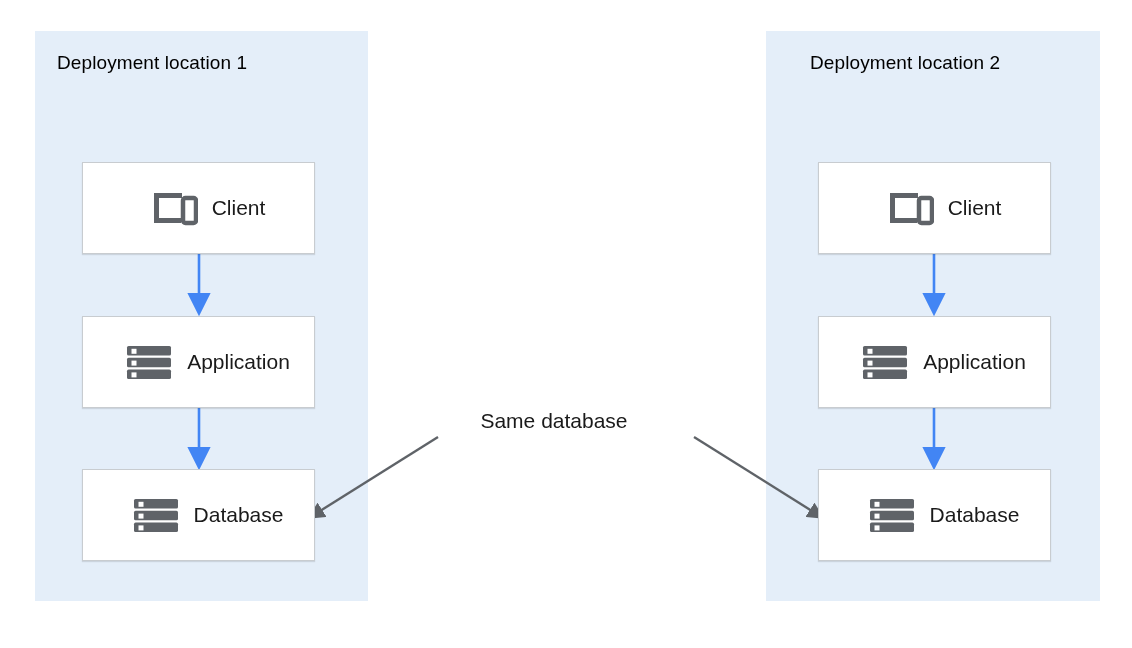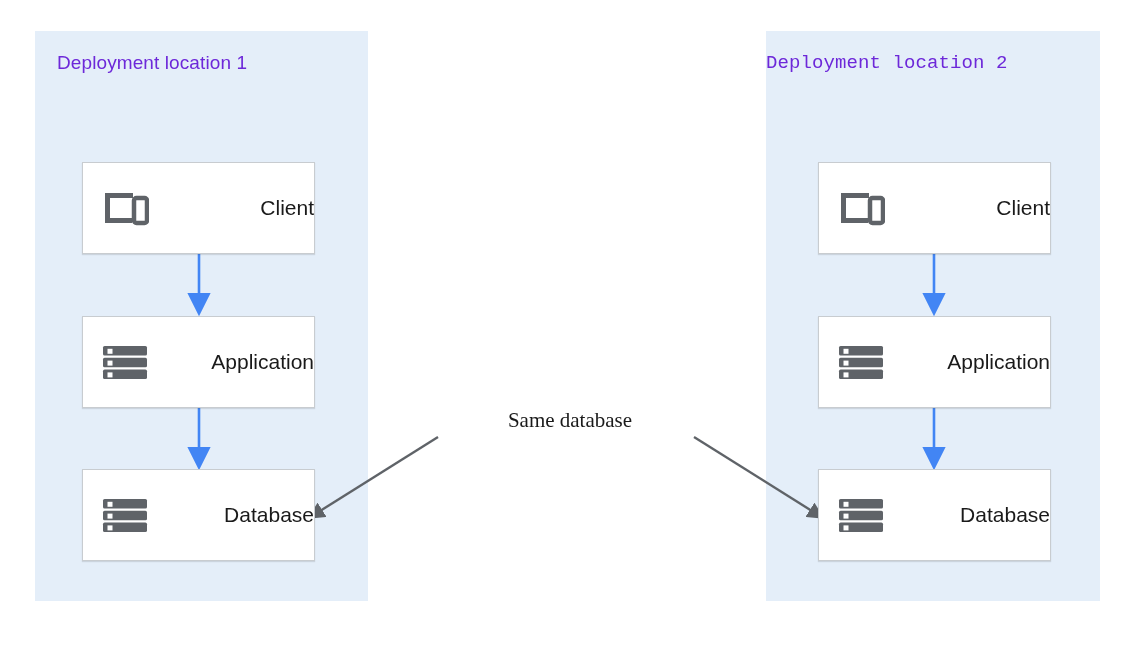--- a/index.html
+++ b/index.html
@@ -17,32 +17,32 @@
     background: #ffffff;
     overflow: hidden;
   }
   .zone {
     position: absolute;
     background: #e4eef9;
   }
   .zone-label {
     position: absolute;
     font-size: 19px;
-    color: #6d28d9;
+    color: #000000;
     letter-spacing: 0.1px;
     white-space: nowrap;
   }
   .node {
     position: absolute;
     background: #ffffff;
     border: 1px solid #c8ccd0;
     box-sizing: border-box;
     display: flex;
     align-items: center;
-    justify-content: space-between;
+    justify-content: center;
     box-shadow: 0 1px 1px rgba(60,64,67,0.15);
   }
   .node-icon {
     width: 48px;
     height: 48px;
     margin-left: 18px;
     flex: 0 0 auto;
     display: block;
   }
   .node-label {
@@ -70,21 +70,21 @@
 </style>
 </head>
 <body>
 
 <div id="canvas">
 
   <div class="zone" style="left:35px; top:31px; width:333px; height:570px;"></div>
   <div class="zone-label" style="left:57px; top:52px;">Deployment location 1</div>
 
   <div class="zone" style="left:766px; top:31px; width:334px; height:570px;"></div>
-  <div class="zone-label" style="left:766px; top:52px;font-family:Liberation Mono, monospace;">Deployment location 2</div>
+  <div class="zone-label" style="left:810px; top:52px;">Deployment location 2</div>
 
   <svg class="flowline" viewBox="0 0 1132 648" xmlns="http://www.w3.org/2000/svg">
     <defs>
       <marker id="blue-head" markerWidth="9" markerHeight="9" refX="1.2" refY="4.5" orient="auto" markerUnits="strokeWidth">
         <path d="M0,0 L9,4.5 L0,9 z" fill="#4285f4"></path>
       </marker>
       <marker id="gray-head" markerWidth="7" markerHeight="7" refX="1" refY="3.5" orient="auto" markerUnits="strokeWidth">
         <path d="M0,0 L7,3.5 L0,7 z" fill="#5f6368"></path>
       </marker>
     </defs>
@@ -161,17 +161,17 @@
       <rect x="2" y="8" width="44" height="9.5" rx="1.6" fill="#5f6368"></rect>
       <rect x="6.5" y="10.8" width="5" height="5" fill="#ffffff"></rect>
       <rect x="2" y="19.8" width="44" height="9.5" rx="1.6" fill="#5f6368"></rect>
       <rect x="6.5" y="22.6" width="5" height="5" fill="#ffffff"></rect>
       <rect x="2" y="31.6" width="44" height="9.5" rx="1.6" fill="#5f6368"></rect>
       <rect x="6.5" y="34.4" width="5" height="5" fill="#ffffff"></rect>
     </svg>
     <span class="node-label">Database</span>
   </div>
 
-  <div class="annotation" style="left:446px; top:407px; width:248px;font-family:Liberation Serif, serif;">
+  <div class="annotation" style="left:430px; top:407px; width:248px;">
     <div>Same database</div>
   </div>
 
 </div>
 
 </body></html>

